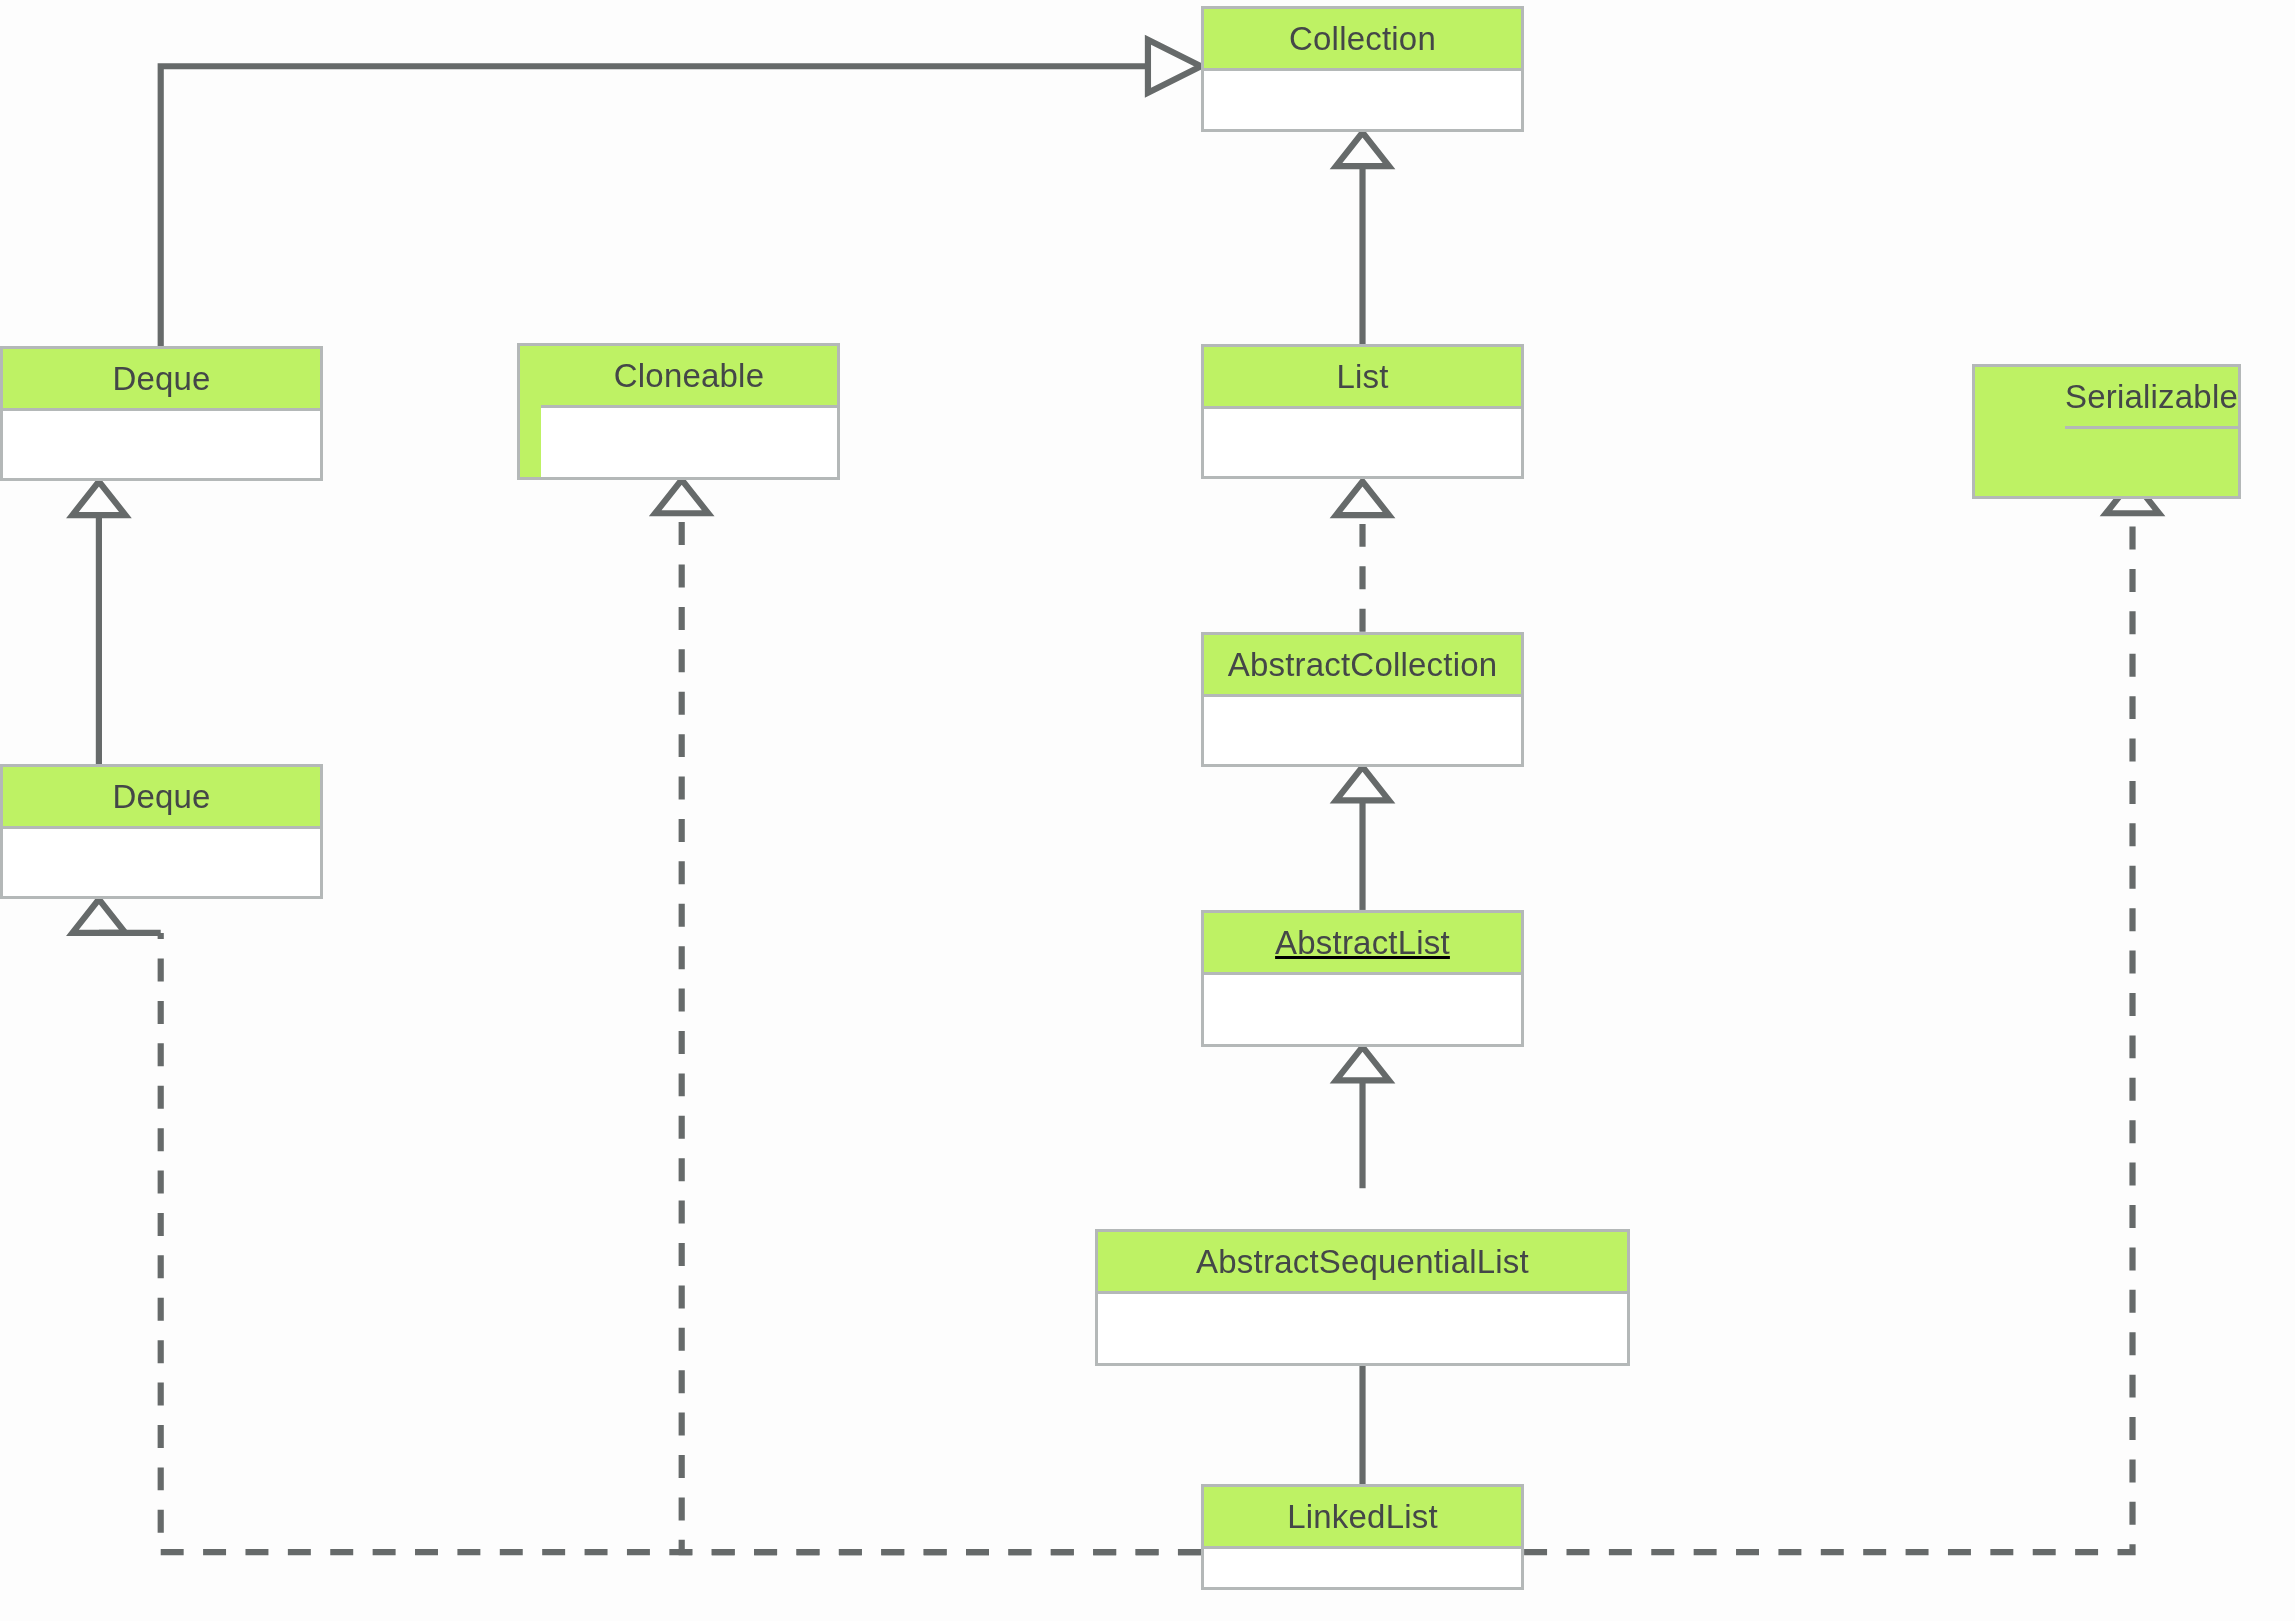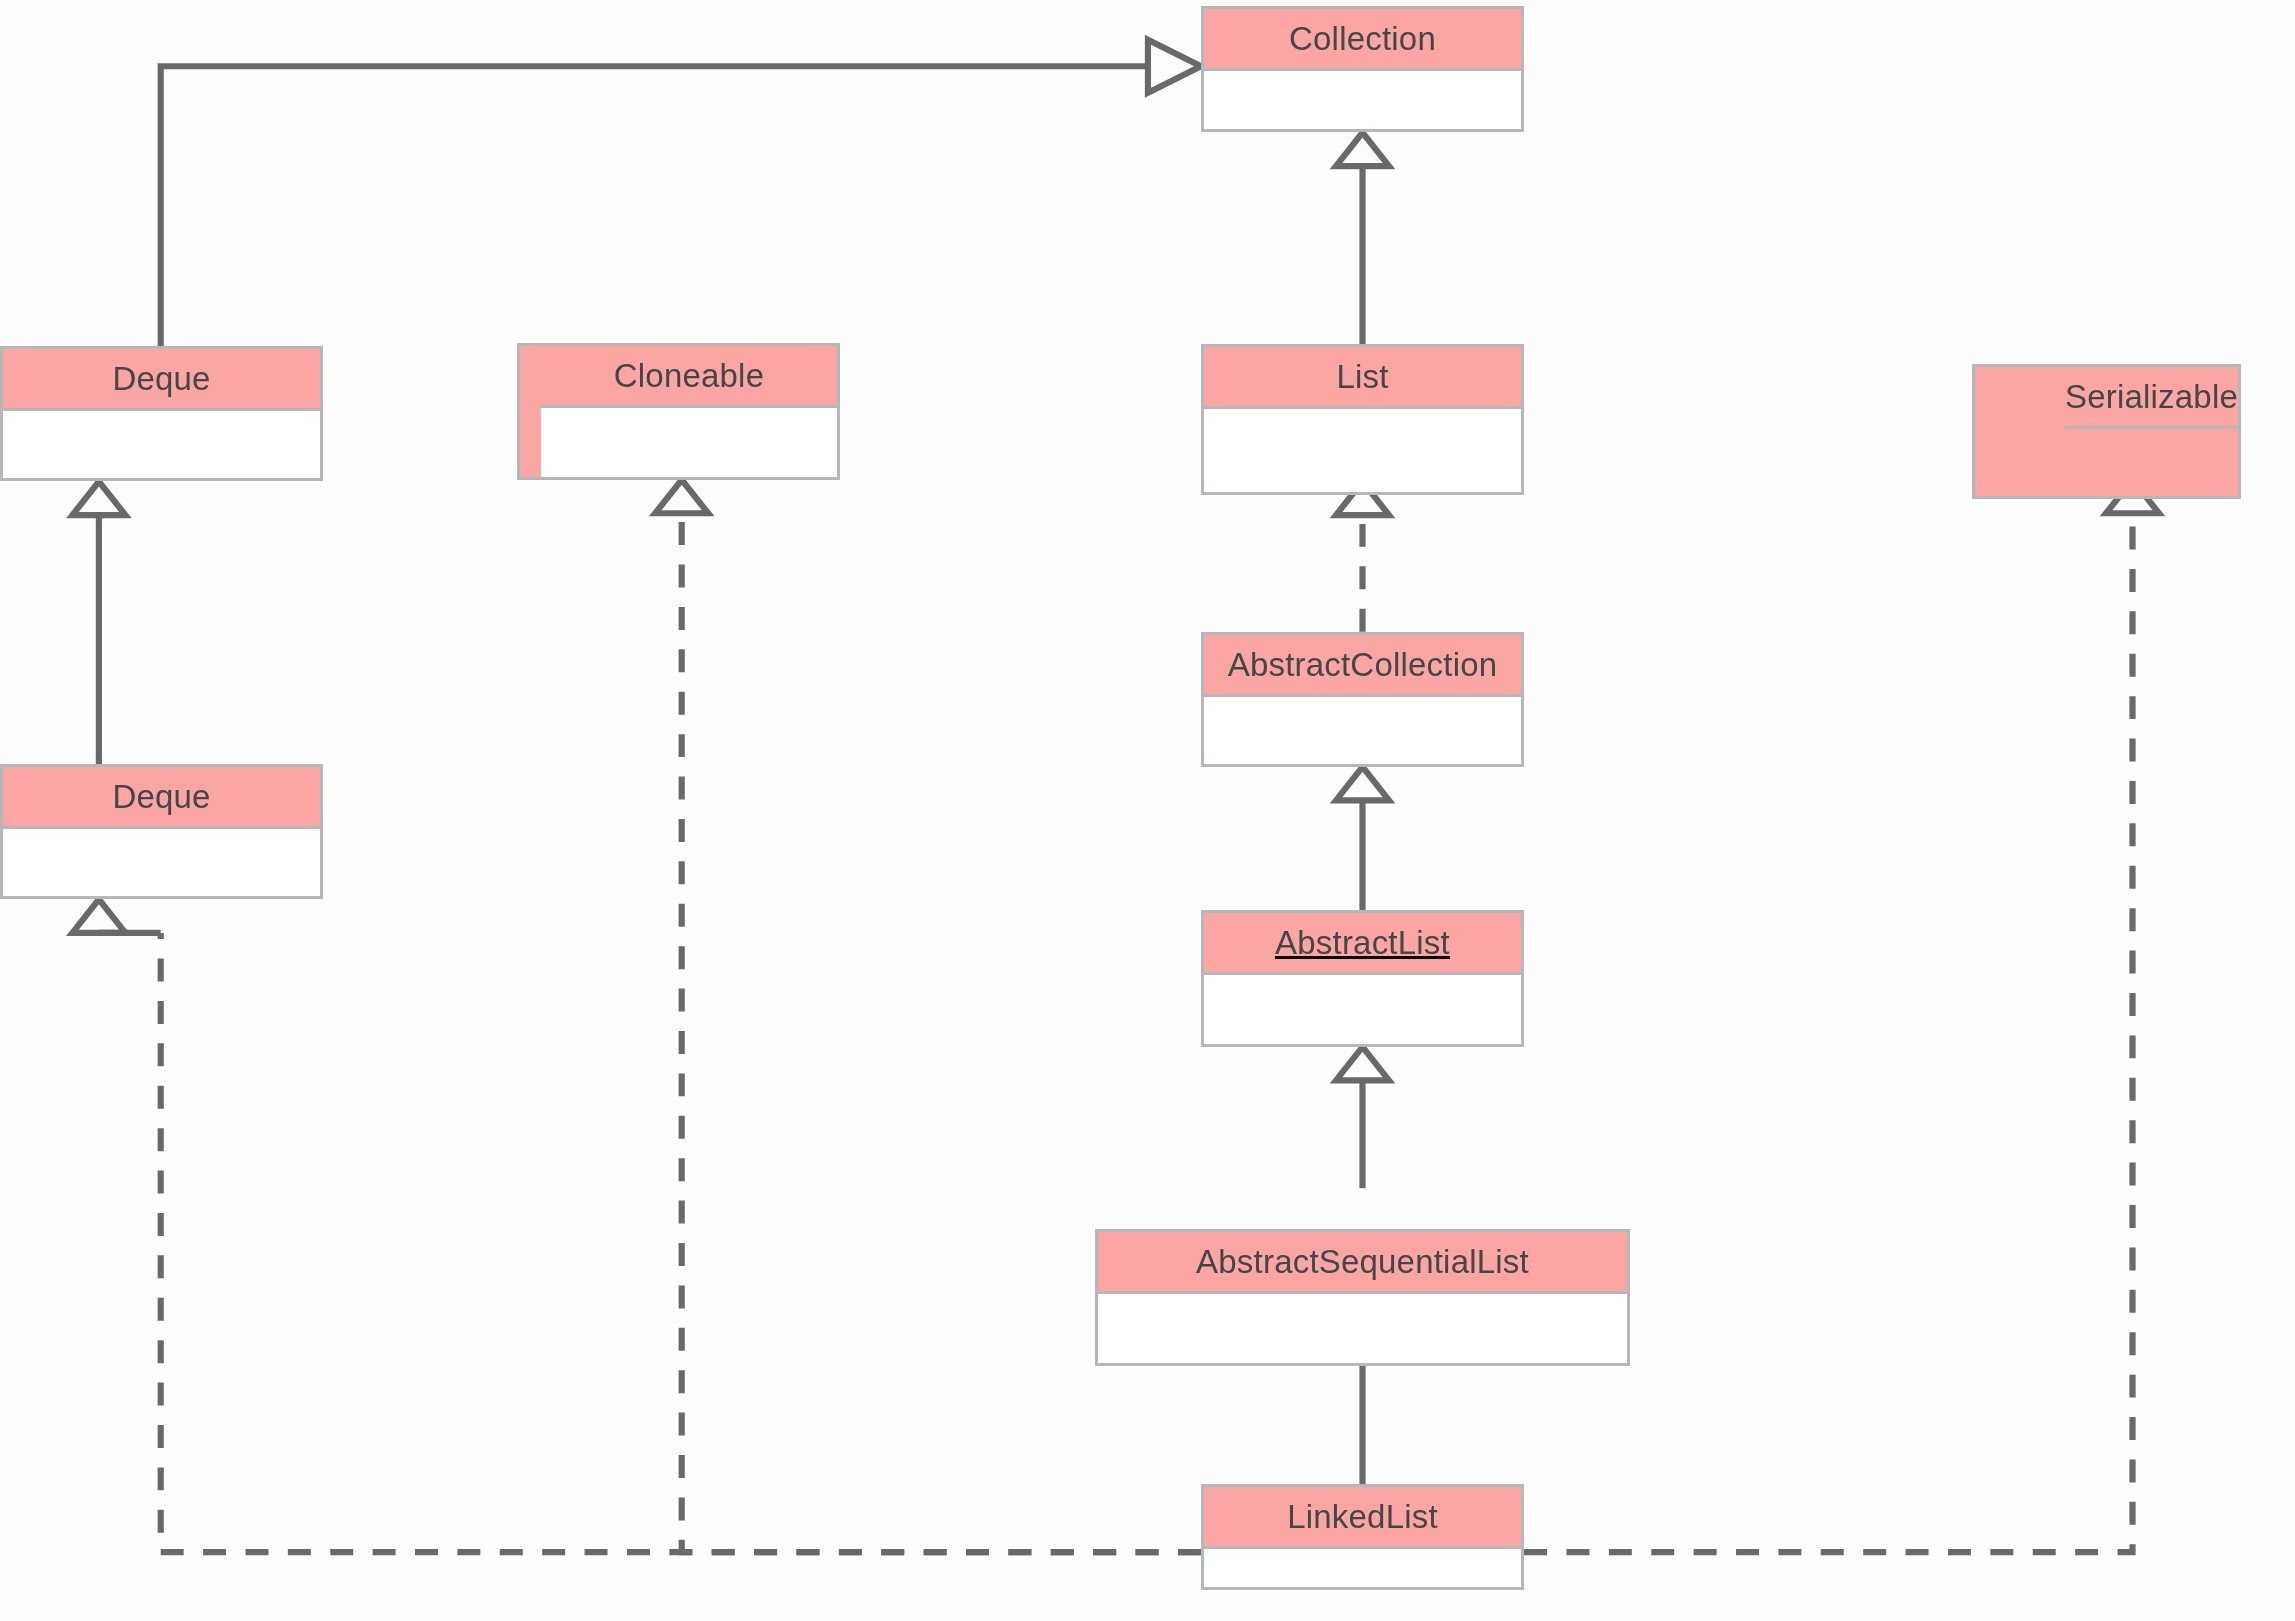--- a/index.html
+++ b/index.html
@@ -9,21 +9,21 @@
     font-family:"Liberation Sans", sans-serif;
     overflow:hidden;
     position:relative;
   }
   #diagram-root{position:absolute;left:0;top:0;width:2295px;height:1622px;}
   #edge-layer{position:absolute;left:0;top:0;width:2295px;height:1622px;pointer-events:none;}
 
   .uml-class{
     position:absolute;
     box-sizing:border-box;
-    background:#fca5a5;
+    background:#bef264;
     border:3.5px solid #b4b8b8;
     display:flex;
     flex-direction:column;
   }
   .uml-name{
     box-sizing:border-box;
     display:flex;
     align-items:center;
     justify-content:center;
     color:#444748;
@@ -107,21 +107,21 @@
   <div class="uml-class" style="left:0px;top:346px;width:323px;height:135px;">
     <div class="uml-name">Deque</div>
     <div class="uml-attrs"></div>
   </div>
 
   <div class="uml-class" style="left:517px;top:343px;width:323px;height:137px;padding-left:21px;">
     <div class="uml-name">Cloneable</div>
     <div class="uml-attrs"></div>
   </div>
 
-  <div class="uml-class" style="left:1201px;top:344px;width:323px;height:151px;">
+  <div class="uml-class" style="left:1201px;top:344px;width:323px;height:135px;">
     <div class="uml-name">List</div>
     <div class="uml-attrs"></div>
   </div>
 
   <div class="uml-class" style="left:1972px;top:364px;width:269px;height:135px;align-items:flex-end;">
     <div class="uml-name">Serializable</div>
     <div class="uml-attrs"></div>
   </div>
 
   <div class="uml-class" style="left:0px;top:764px;width:323px;height:135px;">

